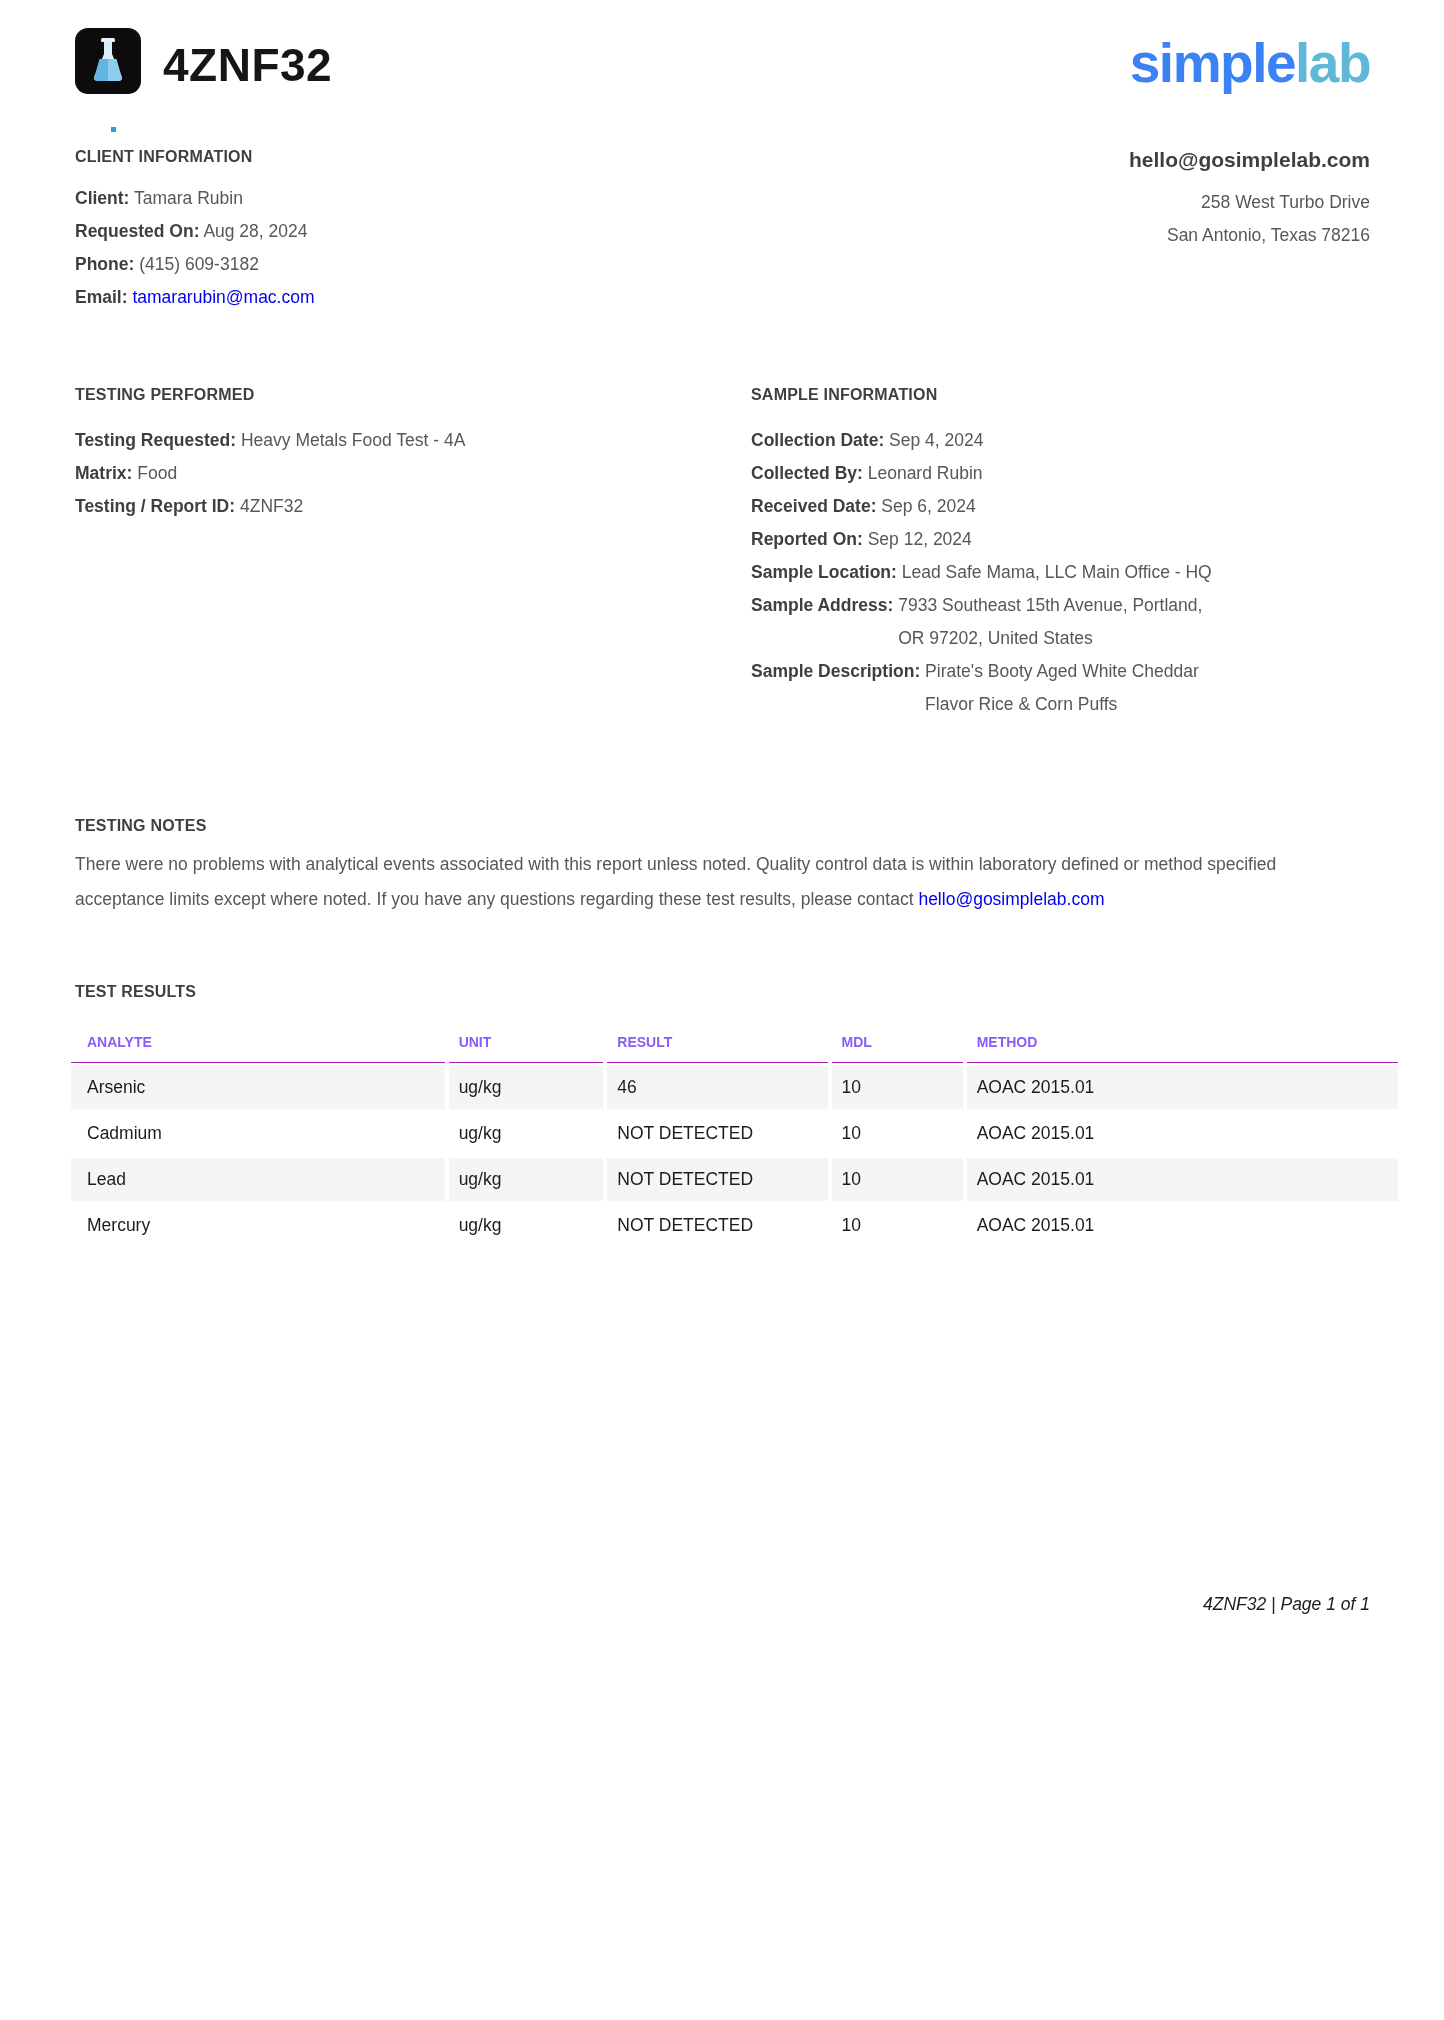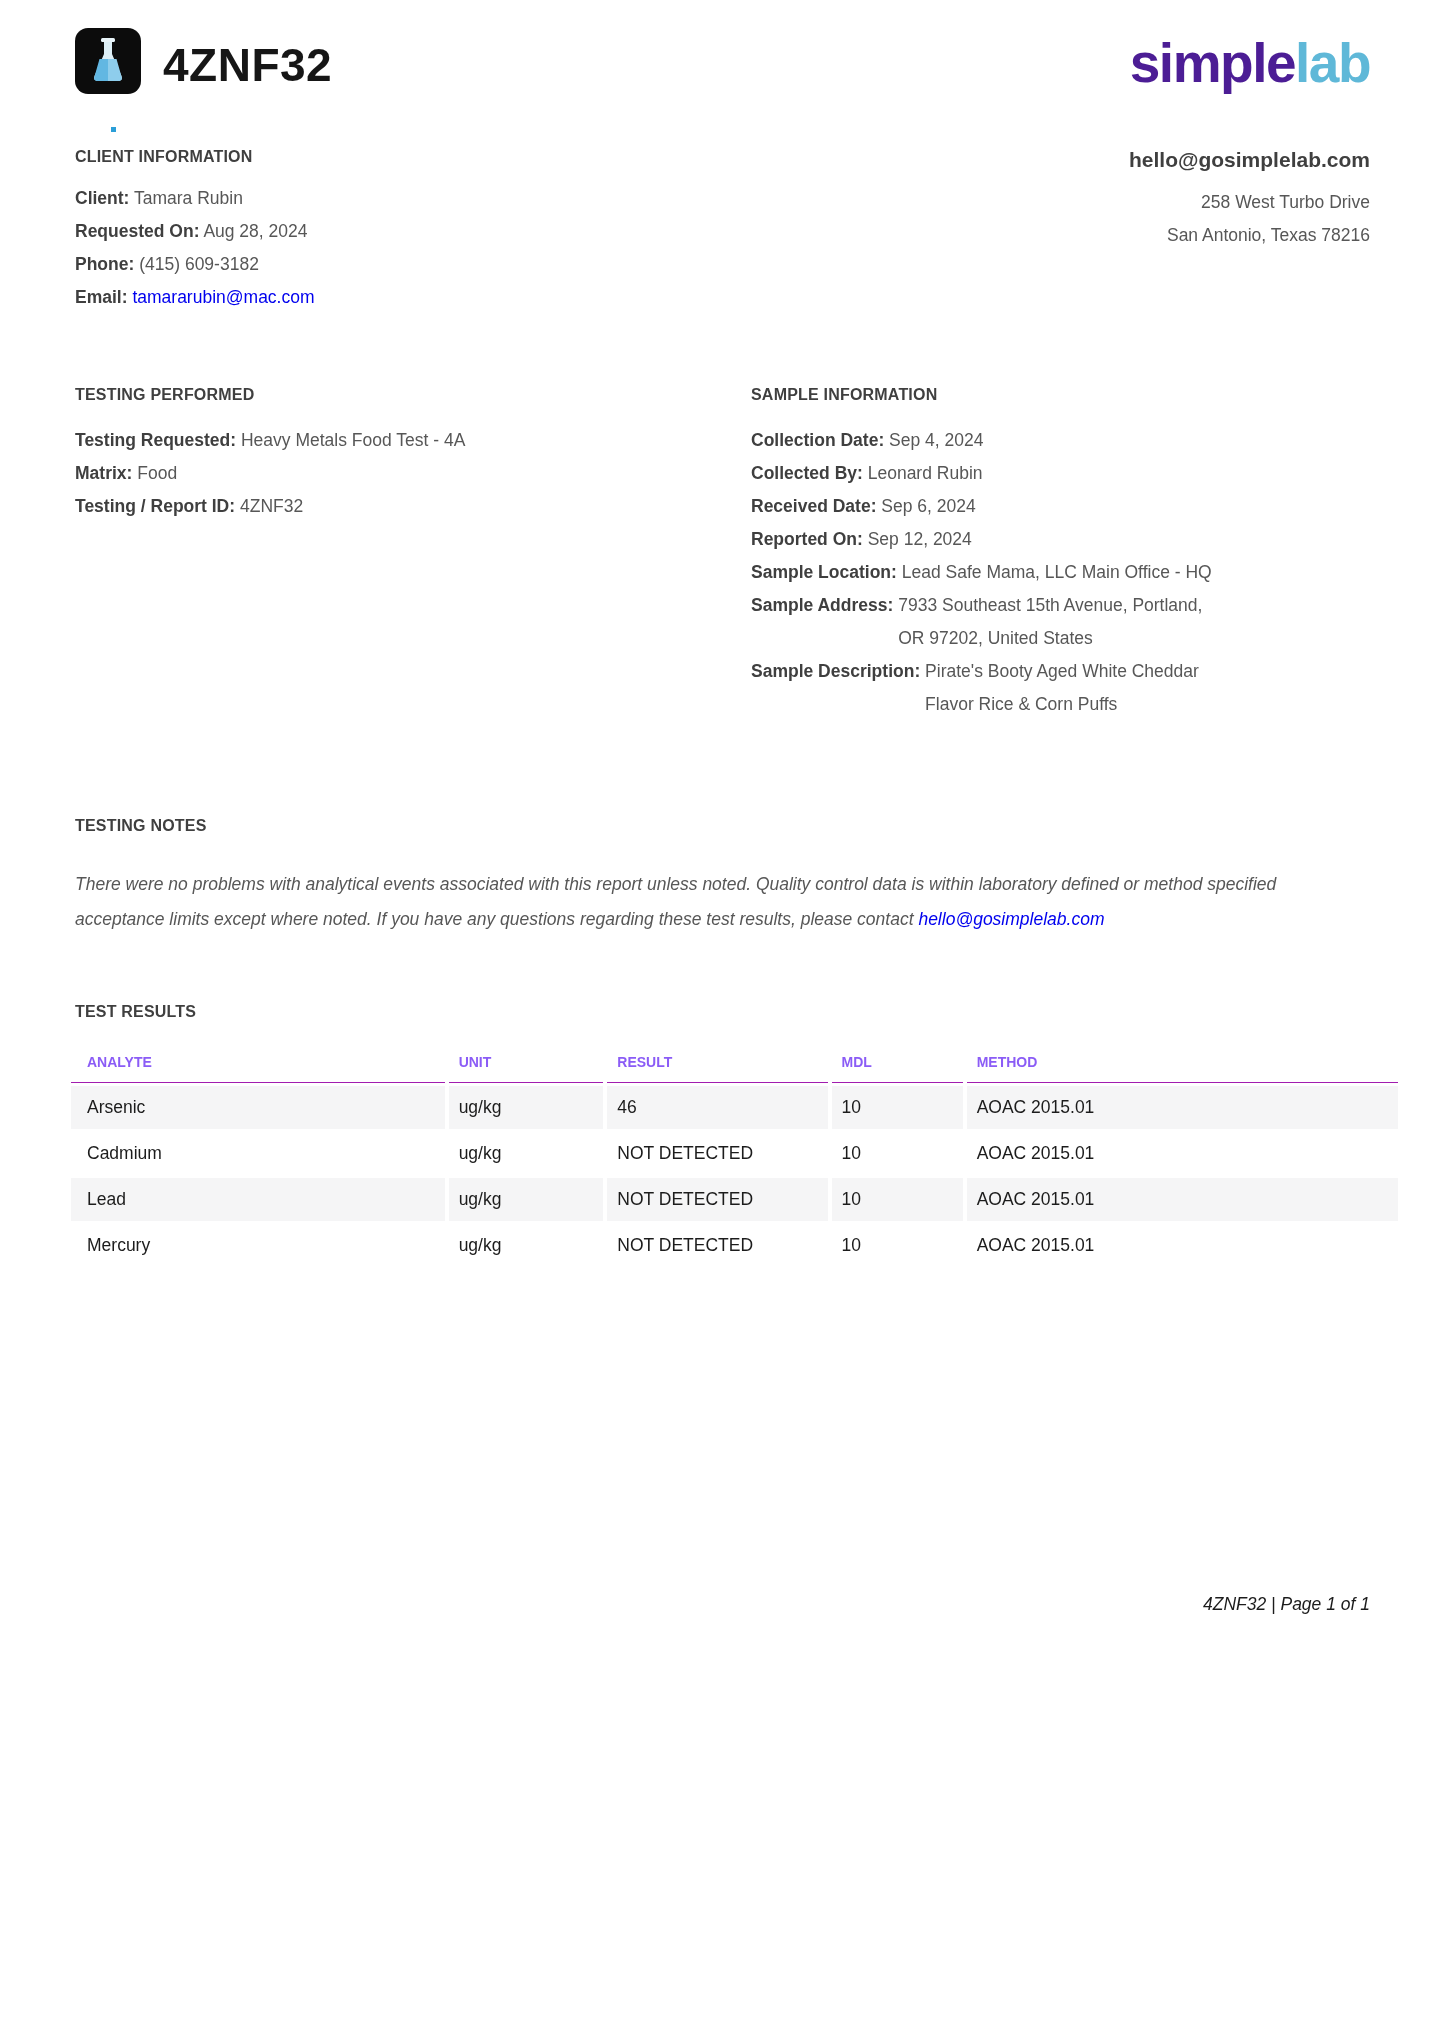--- a/index.html
+++ b/index.html
@@ -44,21 +44,21 @@
     letter-spacing: 0.5px;
     line-height: 66px;
   }
   .brand {
     font-size: 55px;
     font-weight: bold;
     letter-spacing: -1.5px;
     line-height: 66px;
     margin-top: 2px;
   }
-  .brand .brand-primary { color: #4c1d95; }
+  .brand .brand-primary { color: #3b82f6; }
   .brand .brand-secondary { color: #5fb8d8; }
 
   
   .section-heading {
     font-size: 16px;
     font-weight: bold;
     color: #3f3f3f;
     letter-spacing: 0.2px;
   }
   .field-line { font-size: 17.5px; line-height: 33px; color: #575757; }
@@ -82,26 +82,25 @@
     display: grid;
     grid-template-columns: 648px 1fr;
     gap: 28px;
   }
   .section-fields { margin-top: 20px; }
   .value-center { display: inline-block; vertical-align: top; }
 
   
   .testing-notes { margin-top: 96px; }
   .notes-paragraph {
-    margin-top: 32px;
+    margin-top: 12px;
     font-size: 17.5px;
     line-height: 35px;
     color: #575757;
     max-width: 1296px;
-    font-style: italic;
   }
 
   
   .test-results { margin-top: 66px; }
   .results-table-wrap { margin-top: 24px; margin-left: -8px; margin-right: -32px; }
   table.results {
     width: 100%;
     border-collapse: separate;
     border-spacing: 4px 3px;
     table-layout: fixed;

